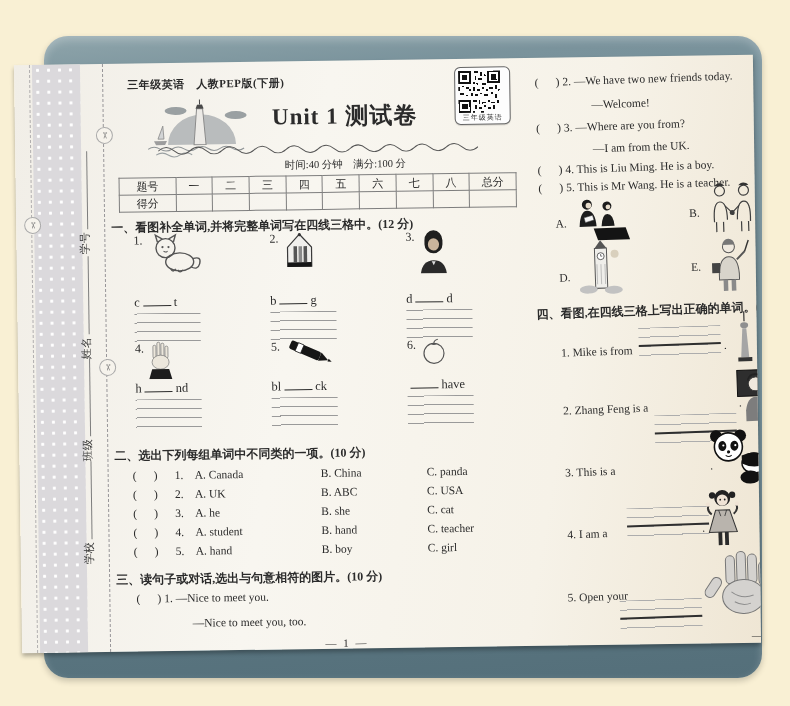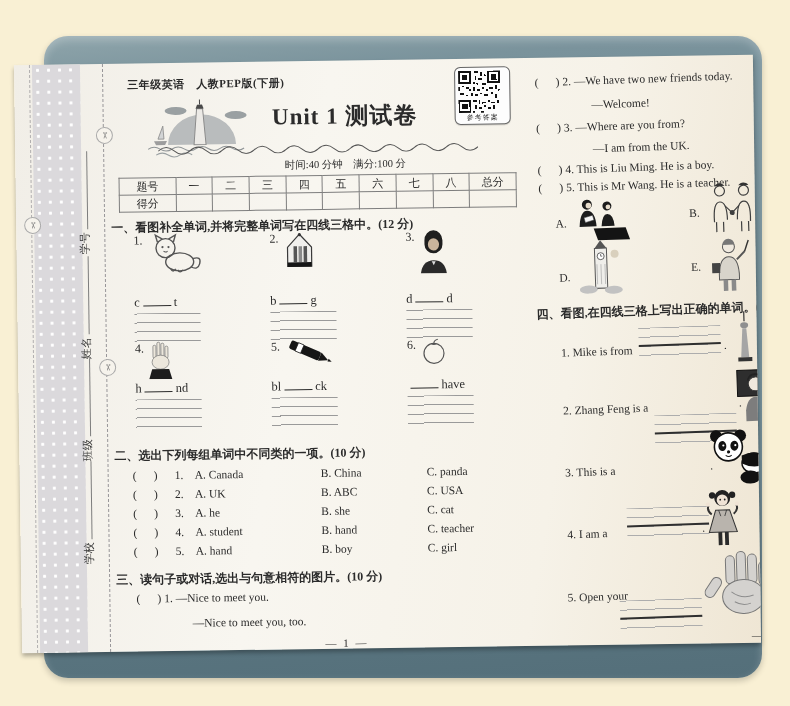--- a/index.html
+++ b/index.html
@@ -95,21 +95,21 @@
     <div class="page1">
       <div class="abs edition" style="left:18px;top:14px">三年级英语　人教PEP版(下册)</div>
 
       <div class="abs qrbox" style="left:345px;top:8px">
         <svg width="42" height="42" viewBox="0 0 23 23" shape-rendering="crispEdges">
           <path fill="#111" d="M0 0h7v7H0z M16 0h7v7h-7z M0 16h7v7H0z"></path>
           <path fill="#fff" d="M1 1h5v5H1z M17 1h5v5h-5z M1 17h5v5H1z"></path>
           <path fill="#111" d="M2 2h3v3H2z M18 2h3v3h-3z M2 18h3v3H2z"></path>
           <path fill="#111" d="M9 0h2v1H9z M12 1h1v2h-1z M9 3h1v2H9z M11 4h2v1h-2z M14 2h1v1h-1z M8 6h1v1H8z M10 7h1v1h-1z M13 7h2v1h-2z M0 9h1v2H0z M2 8h1v1H2z M4 9h2v1H4z M6 10h1v1H6z M8 9h1v2H8z M10 10h2v1h-2z M13 9h1v1h-1z M15 10h1v1h-1z M17 9h2v1h-2z M20 8h1v2h-1z M22 10h1v1h-1z M1 12h2v1H1z M4 13h1v1H4z M7 12h1v2H7z M9 13h2v1H9z M12 12h1v1h-1z M14 13h2v1h-2z M18 12h1v1h-1z M20 13h1v2h-1z M8 16h2v1H8z M11 16h1v2h-1z M13 17h2v1h-2z M16 16h1v1h-1z M18 17h2v1h-2z M21 16h1v2h-1z M9 19h1v2H9z M11 20h2v1h-2z M14 19h1v1h-1z M16 20h2v1h-2z M19 19h1v2h-1z M12 22h2v1h-2z M8 22h1v1H8z"></path>
         </svg>
-        <div class="qrcap">参考答案</div>
+        <div class="qrcap">三年级英语</div>
       </div>
 
       <svg class="abs" style="left:36px;top:36px" width="105" height="62" viewBox="0 0 105 62">
         <ellipse cx="30" cy="12" rx="11" ry="4" fill="#9aa0a2"></ellipse>
         <ellipse cx="90" cy="17" rx="11" ry="4" fill="#9aa0a2"></ellipse>
         <path d="M22 46 a34 30 0 0 1 68 0 z" fill="#b9bcbd"></path>
         <path d="M48 46 L51 10 L57 10 L60 46 z" fill="#eceae6" stroke="#8b8b8b" stroke-width="1"></path>
         <path d="M50 10 h8 l-1.5 -4 h-5 z" fill="#4a4a4a"></path>
         <line x1="54" y1="6" x2="54" y2="1" stroke="#444" stroke-width="1"></line>
         <path d="M12 40 l5 -13 l1 13 z" fill="#d2d4d5" stroke="#888" stroke-width=".8"></path>

